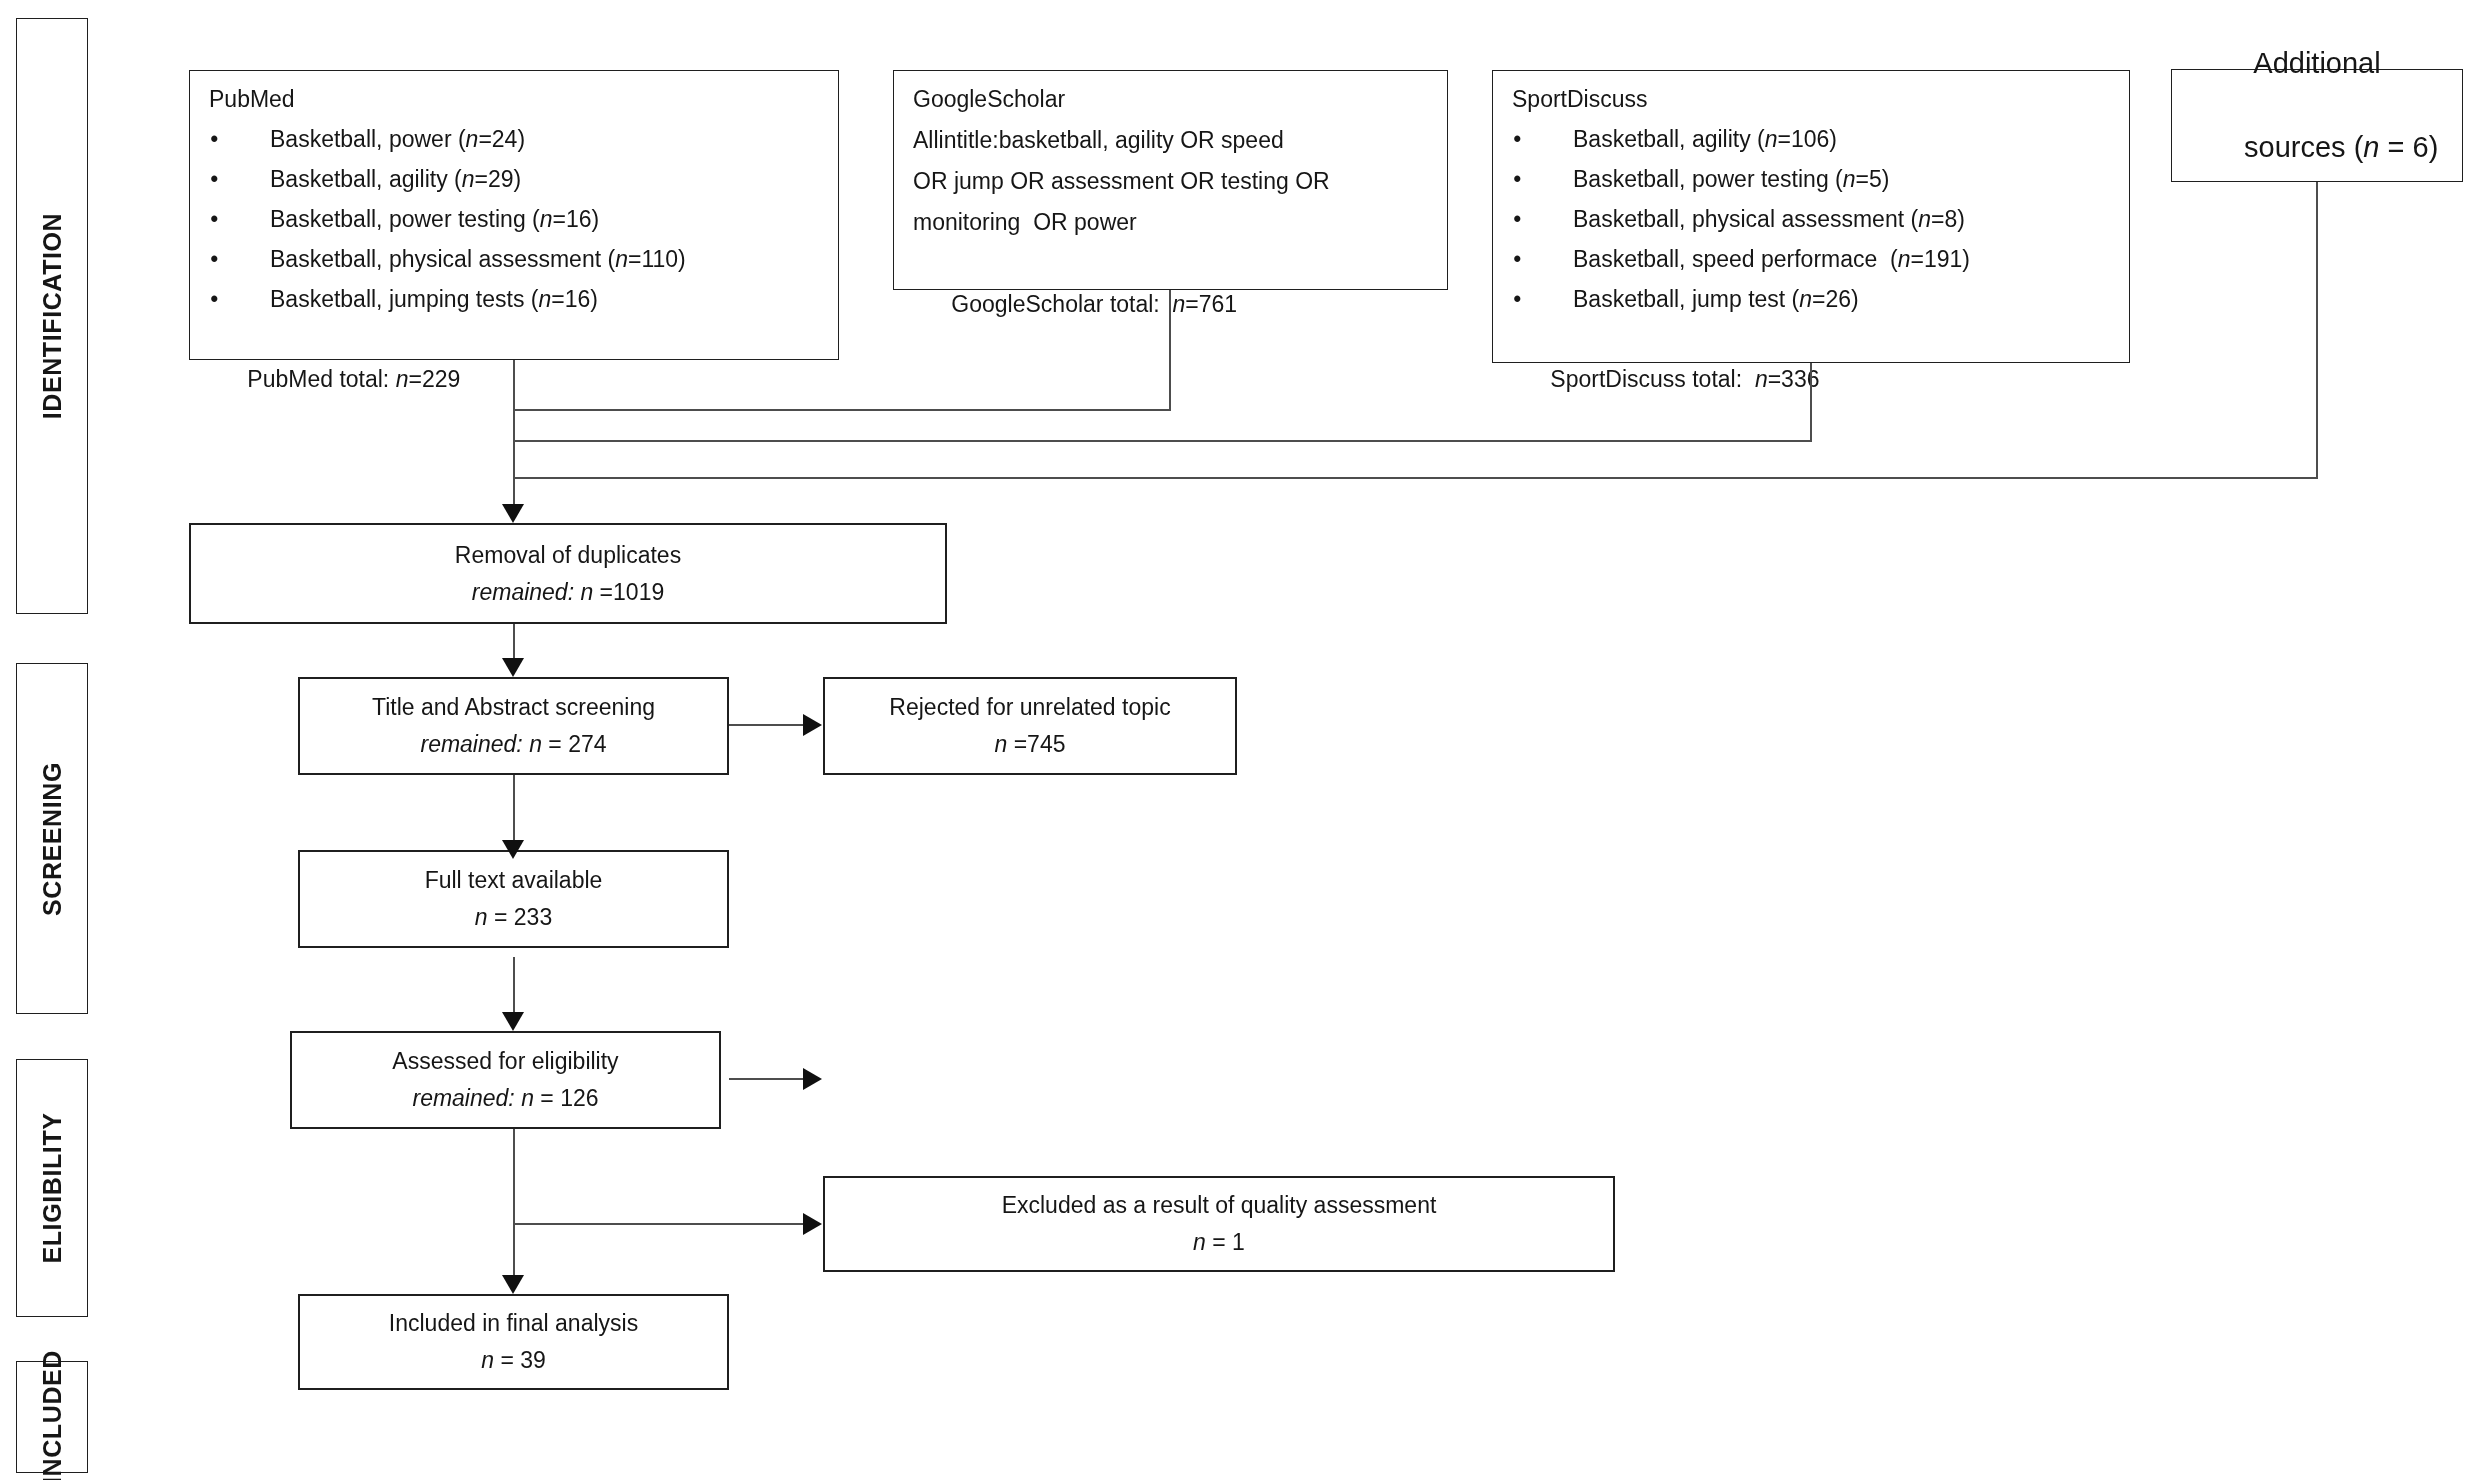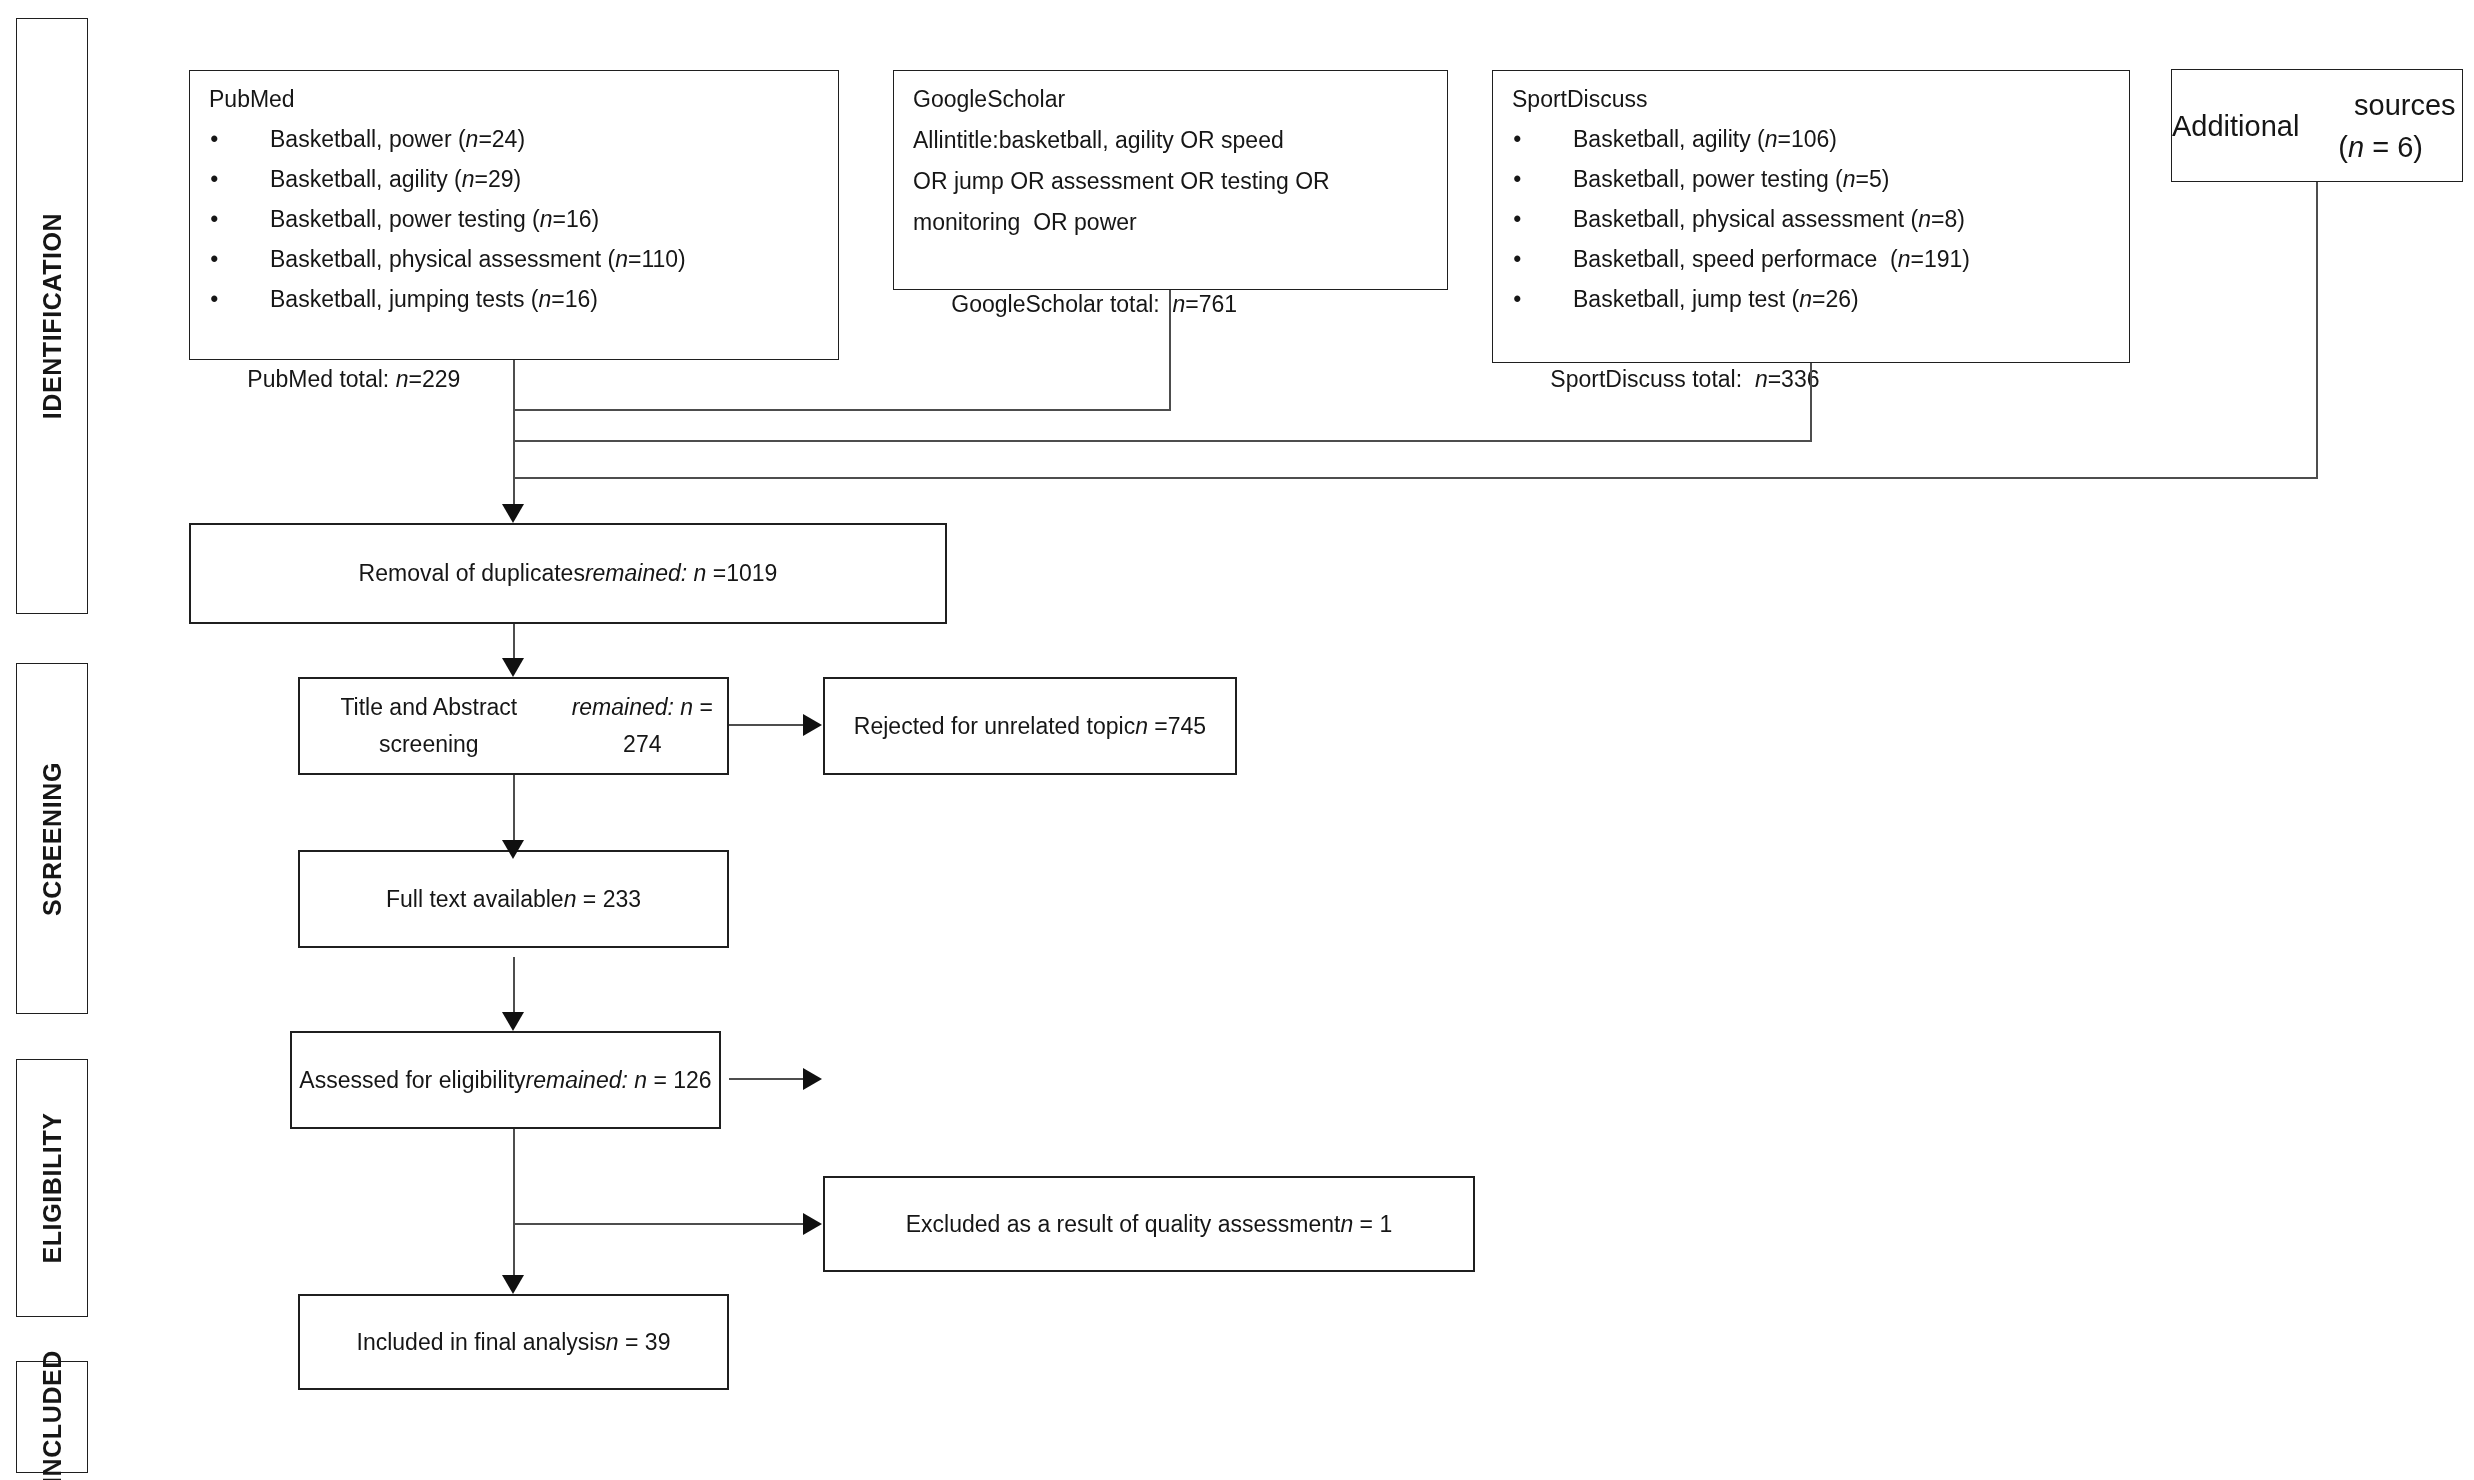--- a/index.html
+++ b/index.html
@@ -10,21 +10,21 @@
   .box span,.box i,.box div{white-space:pre-wrap;}
 
   
   .src{font-size:23px;line-height:40px;padding:7.7px 6.4px 0 19px;}
   .src-title{white-space:pre-wrap;}
   ul.src-list{list-style:none;margin:0;padding:0;}
   ul.src-list li{position:relative;padding-left:61px;}
   .bullet{position:absolute;left:1.3px;top:0;}
 
   
-  .flowbox{display:flex;align-items:center;justify-content:center;
+  .flowbox{display:flex;flex-direction:column;align-items:center;justify-content:center;
            text-align:center;font-size:23px;line-height:37px;border-width:2.6px;}
 
   
   .addl{font-size:29px;line-height:42px;border-width:1.9px;}
 
   
   .stage{position:absolute;left:16px;width:72px;border:1.9px solid #1f1f1f;background:#fff;box-sizing:border-box;}
   .vtext{position:absolute;top:50%;left:50%;transform:translate(-50%,-50%) rotate(-90deg);
          white-space:nowrap;font-weight:bold;font-size:25px;letter-spacing:0.6px;}
 
@@ -150,21 +150,21 @@
     <div>Full text available</div>
     <div><i>n</i><span> = 233</span></div>
   </div>
 
   <div class="box flowbox" style="left:290px;top:1031px;width:431px;height:98px;">
     <div>Assessed for eligibility</div>
     <div><i>remained: n</i><span> = 126</span></div>
   </div>
 
 
-  <div class="box flowbox" style="left:823px;top:1176px;width:652px;height:96px;">
+  <div class="box flowbox" style="left:823px;top:1176px;width:792px;height:96px;">
     <div>Excluded as a result of quality assessment</div>
     <div><i>n</i><span> = 1</span></div>
   </div>
 
   <div class="box flowbox" style="left:298px;top:1294px;width:431px;height:96px;">
     <div>Included in final analysis</div>
     <div><i>n</i><span> = 39</span></div>
   </div>
 
   <div class="vline" style="left:513px;top:360px;height:147px;"></div>

